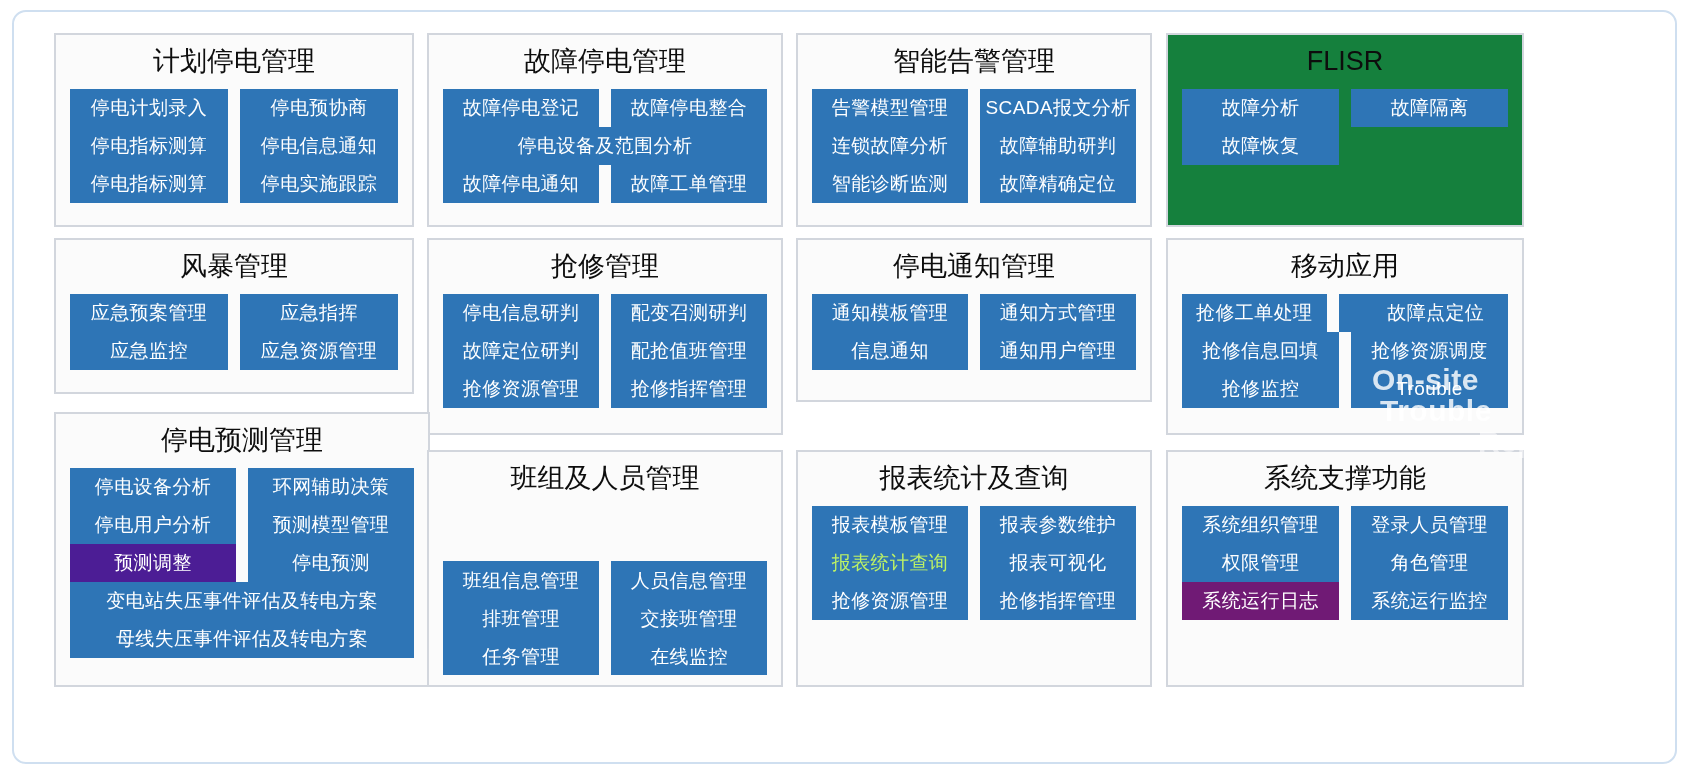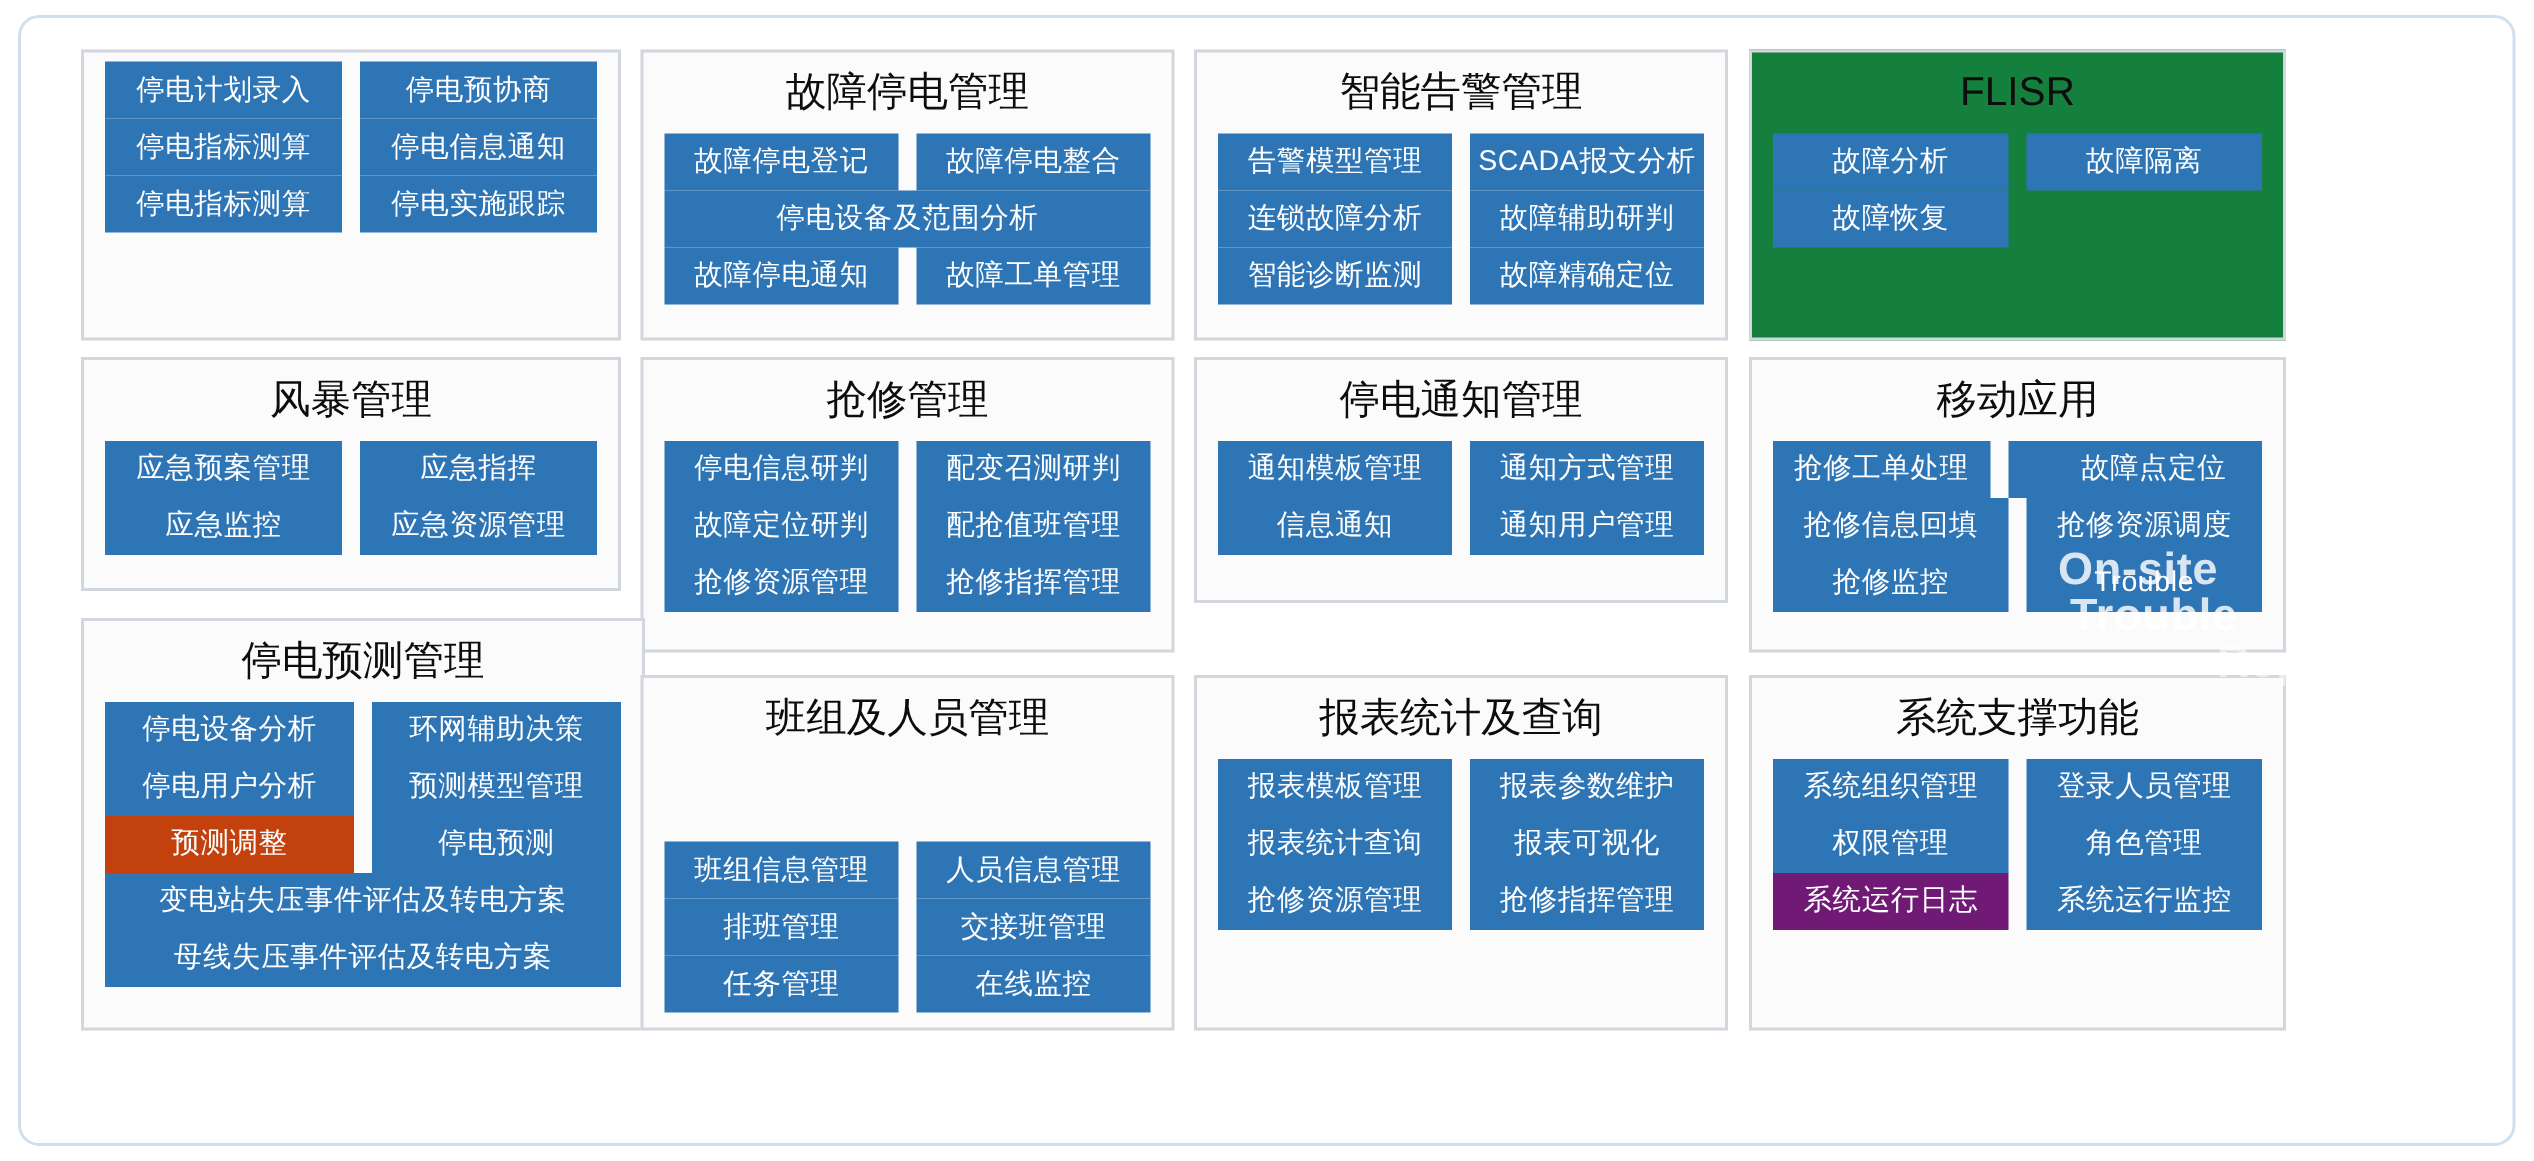--- a/index.html
+++ b/index.html
@@ -109,20 +109,21 @@
   #p-system    { left: 1166px;top: 450px; width: 358px; height: 237px; }
 </style>
 </head>
 <body>
 
 <div id="root">
   <div class="outer-frame" style="border-color: rgb(207, 223, 240);"></div>
   <div class="canvas">
 
     <div class="panel" id="p-planned" style="background: rgb(251, 251, 251); border-color: rgb(210, 214, 221);">
+        <div class="panel-title" style="color: rgb(13, 13, 13);">计划停电管理</div>
         <div class="btn-rows">
           <div class="btn-row">
             <div class="btn" style="background: rgb(46, 117, 182); color: rgb(255, 255, 255);">停电计划录入</div>
             <div class="btn" style="background: rgb(46, 117, 182); color: rgb(255, 255, 255);">停电预协商</div>
           </div>
           <div class="btn-row">
             <div class="btn" style="background: rgb(46, 117, 182); color: rgb(255, 255, 255);">停电指标测算</div>
             <div class="btn" style="background: rgb(46, 117, 182); color: rgb(255, 255, 255);">停电信息通知</div>
           </div>
           <div class="btn-row">
@@ -244,21 +245,21 @@
         <div class="btn-rows">
           <div class="btn-row">
             <div class="btn" style="background: rgb(46, 117, 182); color: rgb(255, 255, 255);">停电设备分析</div>
             <div class="btn" style="background: rgb(46, 117, 182); color: rgb(255, 255, 255);">环网辅助决策</div>
           </div>
           <div class="btn-row">
             <div class="btn" style="background: rgb(46, 117, 182); color: rgb(255, 255, 255);">停电用户分析</div>
             <div class="btn" style="background: rgb(46, 117, 182); color: rgb(255, 255, 255);">预测模型管理</div>
           </div>
           <div class="btn-row">
-            <div class="btn" style="background: #c2410c; color: rgb(255, 255, 255);">预测调整</div>
+            <div class="btn" style="background: #4c1d95; color: rgb(255, 255, 255);">预测调整</div>
             <div class="btn" style="background: rgb(46, 117, 182); color: rgb(255, 255, 255);">停电预测</div>
           </div>
           <div class="btn-row">
             <div class="btn wide" style="background: rgb(46, 117, 182); color: rgb(255, 255, 255);">变电站失压事件评估及转电方案</div>
           </div>
           <div class="btn-row">
             <div class="btn wide" style="background: rgb(46, 117, 182); color: rgb(255, 255, 255);">母线失压事件评估及转电方案</div>
           </div>
         </div>
       </div>
@@ -280,21 +281,21 @@
         </div>
       </div>
     <div class="panel" id="p-report" style="background: rgb(251, 251, 251); border-color: rgb(210, 214, 221);">
         <div class="panel-title" style="color: rgb(13, 13, 13);">报表统计及查询</div>
         <div class="btn-rows">
           <div class="btn-row">
             <div class="btn" style="background: rgb(46, 117, 182); color: rgb(255, 255, 255);">报表模板管理</div>
             <div class="btn" style="background: rgb(46, 117, 182); color: rgb(255, 255, 255);">报表参数维护</div>
           </div>
           <div class="btn-row">
-            <div class="btn" style="background: rgb(46, 117, 182); color: #ffffff;">报表统计查询</div>
+            <div class="btn" style="background: rgb(46, 117, 182); color: #bef264;">报表统计查询</div>
             <div class="btn" style="background: rgb(46, 117, 182); color: rgb(255, 255, 255);">报表可视化</div>
           </div>
           <div class="btn-row">
             <div class="btn" style="background: rgb(46, 117, 182); color: rgb(255, 255, 255);">抢修资源管理</div>
             <div class="btn" style="background: rgb(46, 117, 182); color: rgb(255, 255, 255);">抢修指挥管理</div>
           </div>
         </div>
       </div>
     <div class="panel" id="p-system" style="background: rgb(251, 251, 251); border-color: rgb(210, 214, 221);">
         <div class="panel-title" style="color: rgb(13, 13, 13);">系统支撑功能</div>

